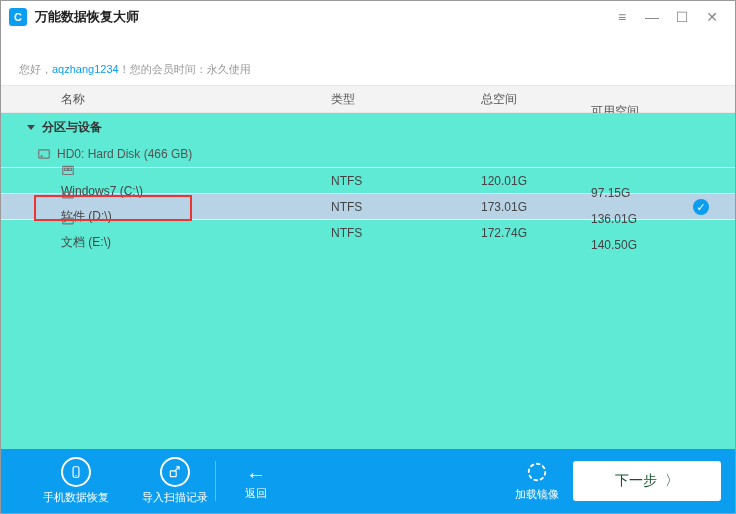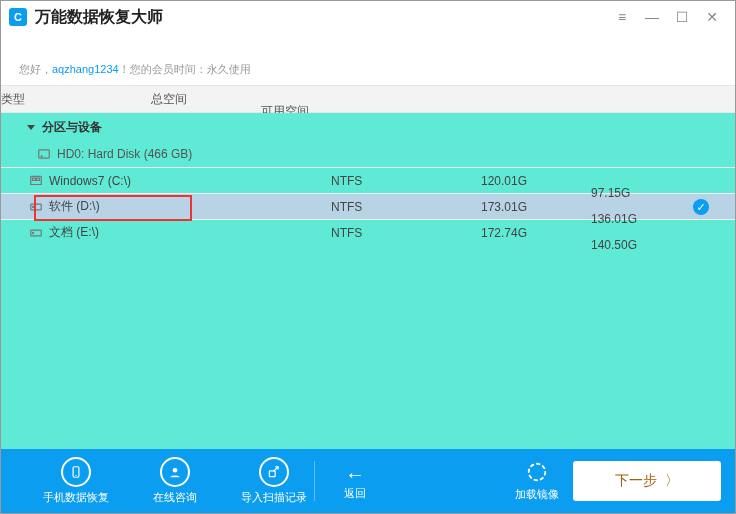--- a/index.html
+++ b/index.html
@@ -28,21 +28,21 @@
       border-radius: 3px;
       margin-right: 8px;
       display: flex;
       align-items: center;
       justify-content: center;
       color: #fff;
       font-size: 11px;
       font-weight: bold;
     }
     .titlebar .title {
-      font-size: 16px;
+      font-size: 13px;
       font-weight: bold;
       color: #222;
     }
     .titlebar .win-controls {
       margin-left: auto;
       display: flex;
       gap: 0;
     }
     .titlebar .ctrl {
       width: 30px; height: 22px;
@@ -109,21 +109,21 @@
     }
     .disk-row .disk-icon { margin-right: 6px; color: #777; display:flex; }
     .vol-row {
       display: flex;
       align-items: center;
       height: 26px;
       color: #444;
       cursor: pointer;
       border-top: 1px solid #f0f0f0;
     }
-    .vol-row .col-name { padding-left: 28px; display:flex; align-items:center; gap:6px; }
+    .vol-row .col-name { padding-left: 60px; display:flex; gap:6px;flex-direction:column; }
     .vol-row .vol-icon { color:#777; display:flex; }
     .vol-row.selected { background: #b8d3e6; }
     .highlight-box {
       position: absolute;
       border: 2px solid #e33;
       pointer-events: none;
     }
     .check-badge {
       width: 16px; height: 16px;
       border-radius: 50%;
@@ -172,21 +172,21 @@
       cursor:pointer;
       font-size:11px;
     }
     .bbtn-simple .arrow-icon { font-size: 20px; margin-bottom:4px; line-height:1;}
     .bbtn-simple .load-icon { margin-bottom:4px; display:flex; }
     .next-btn {
       margin-left: auto;
       width: 148px;
       height: 40px;
       background: #fff;
-      color: #a16207;
+      color: #14532d;
       border-radius: 3px;
       display: flex;
       align-items: center;
       justify-content: center;
       font-size: 14px;
       cursor: pointer;
       gap: 8px;
     }
     .next-btn .chev { font-size: 14px; }
     .sep {
@@ -212,20 +212,21 @@
     <div class="ctrl">☐</div>
     <div class="ctrl">✕</div>
   </div>
 </div>
 
 <div class="greeting">
   <span>您好，</span><span class="user">aqzhang1234</span><span class="rest">！您的会员时间：永久使用</span>
 </div>
 
 <div class="table-header">
+  <div class="col-name">名称</div>
   <div class="col-type">类型</div>
   <div class="col-total">总空间</div>
   <div class="col-free">可用空间</div>
   <div class="col-check"></div>
 </div>
 
 <div class="content-wrap">
 
 <div class="content">
   <div class="section-head">
@@ -302,29 +303,20 @@
   <div class="bbtn">
     <div class="circ">
       <svg width="14" height="14" viewBox="0 0 24 24" fill="none" stroke="#fff" stroke-width="2">
           <rect x="7" y="3" width="10" height="18" rx="2"></rect>
           <line x1="11" y1="18" x2="13" y2="18"></line>
         </svg>
     </div>
     <span>手机数据恢复</span>
   </div>
 
-  <div class="bbtn">
-    <div class="circ">
-      <svg width="14" height="14" viewBox="0 0 24 24" fill="#fff">
-          <circle cx="12" cy="9" r="4"></circle>
-          <path d="M4 21c0-4 16-4 16 0"></path>
-        </svg>
-    </div>
-    <span>在线咨询</span>
-  </div>
 
   <div class="bbtn">
     <div class="circ">
       <svg width="14" height="14" viewBox="0 0 24 24" fill="none" stroke="#fff" stroke-width="2">
           <path d="M14 3h5v5"></path>
           <path d="M19 3l-8 8"></path>
           <rect x="4" y="10" width="10" height="10" rx="1"></rect>
         </svg>
     </div>
     <span>导入扫描记录</span>

